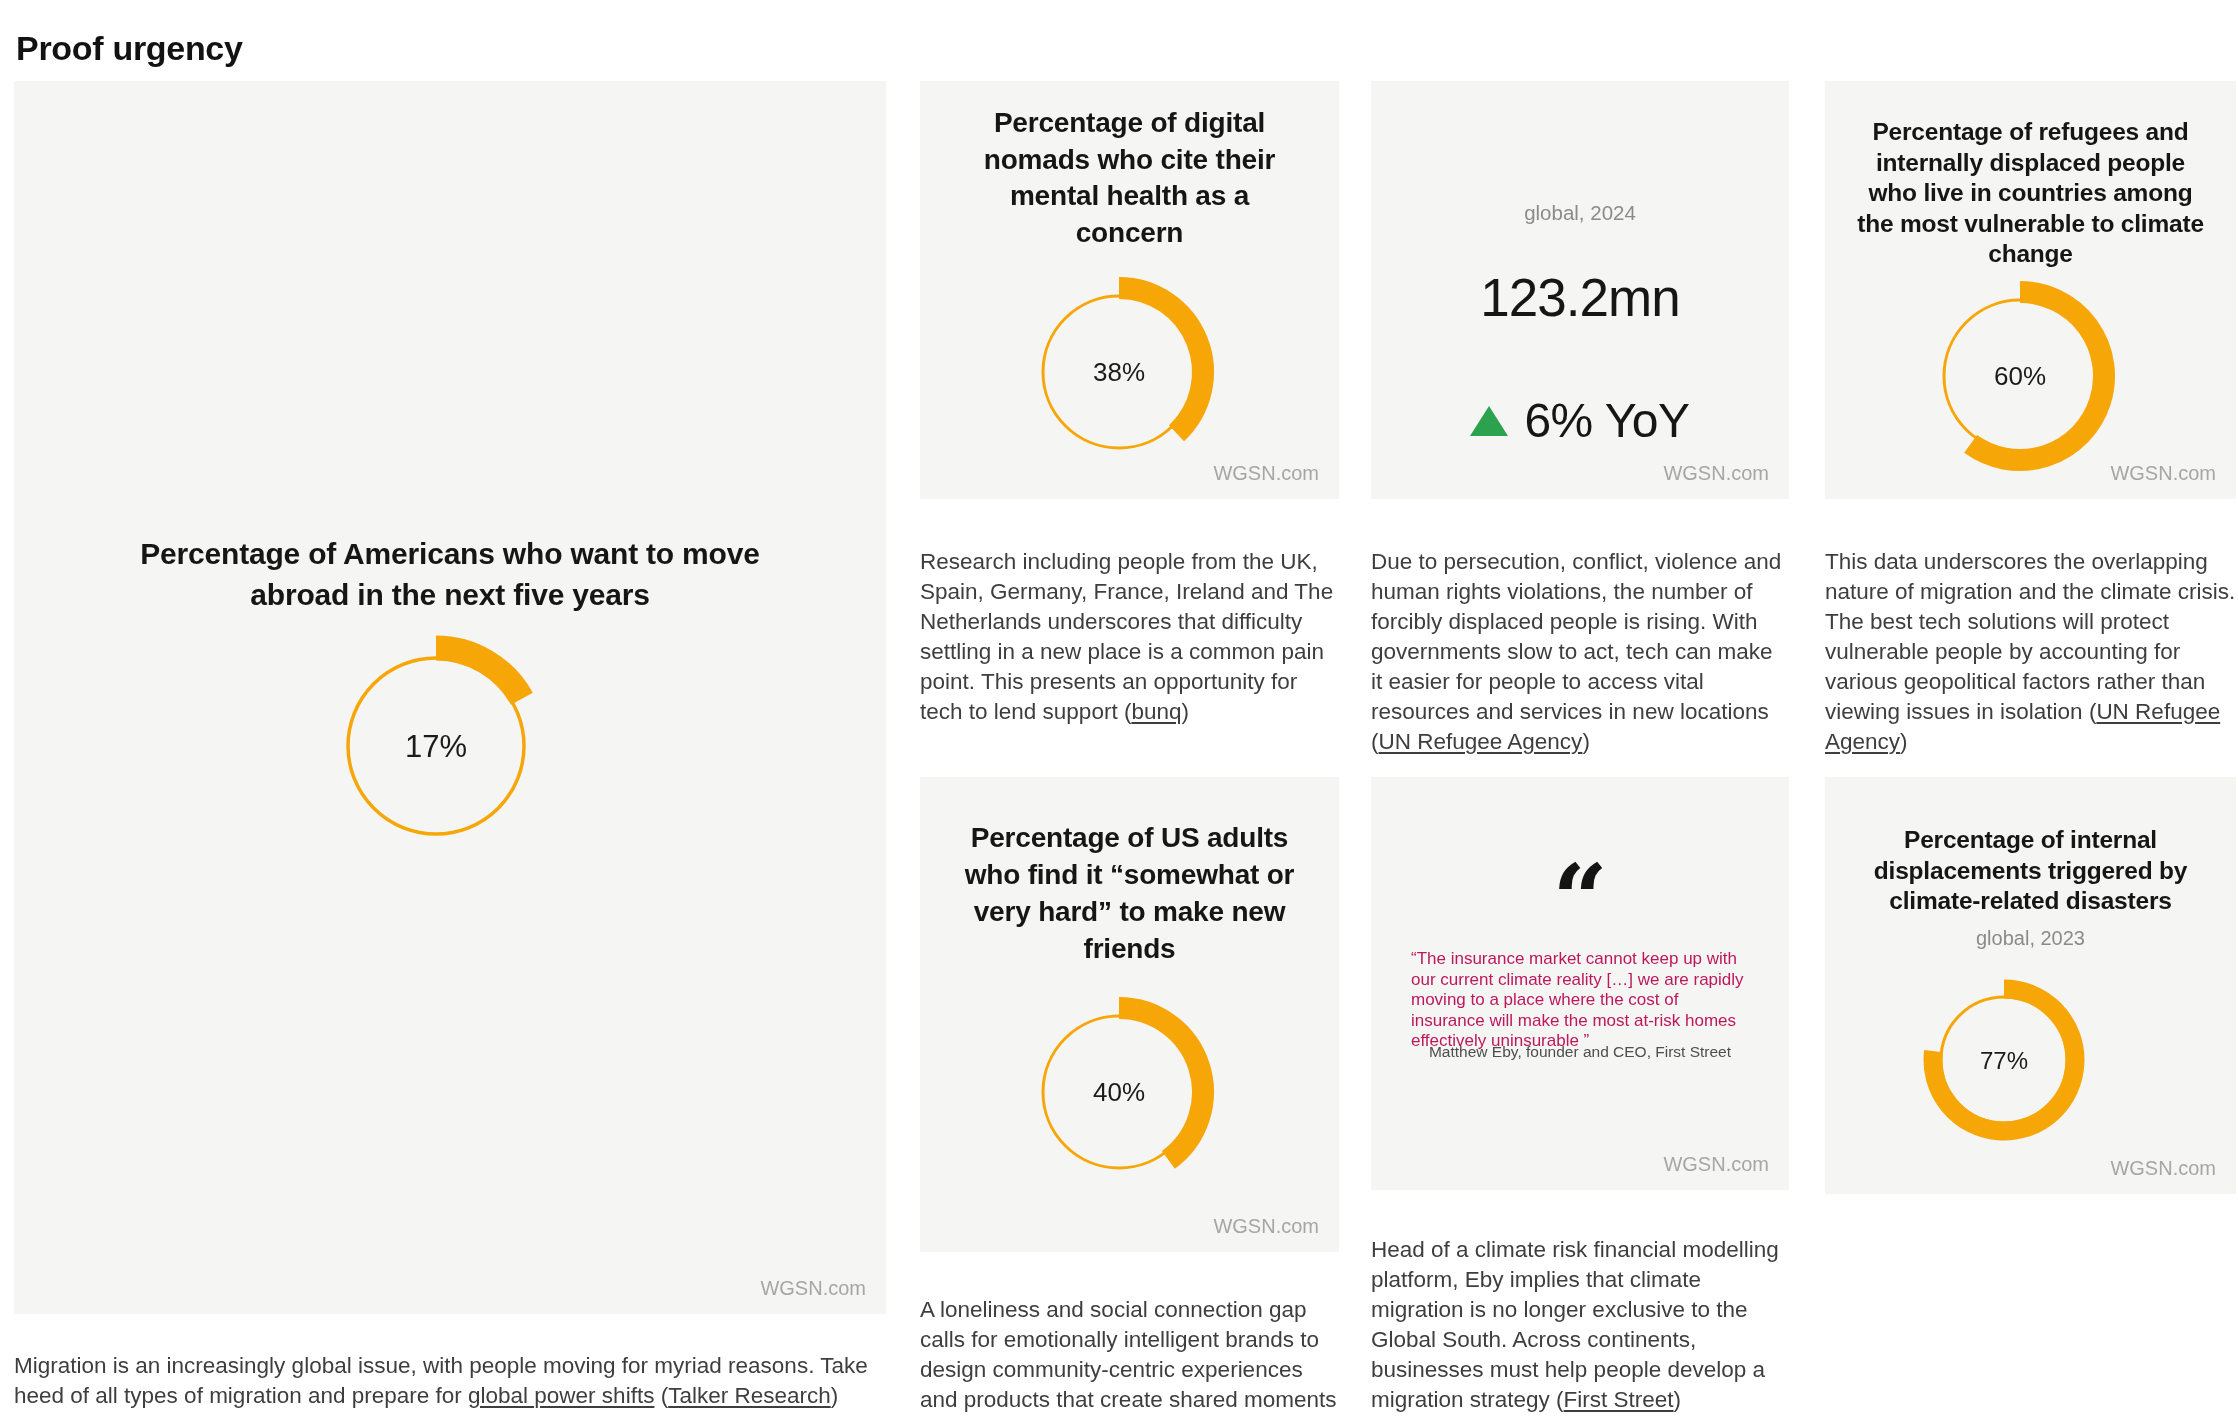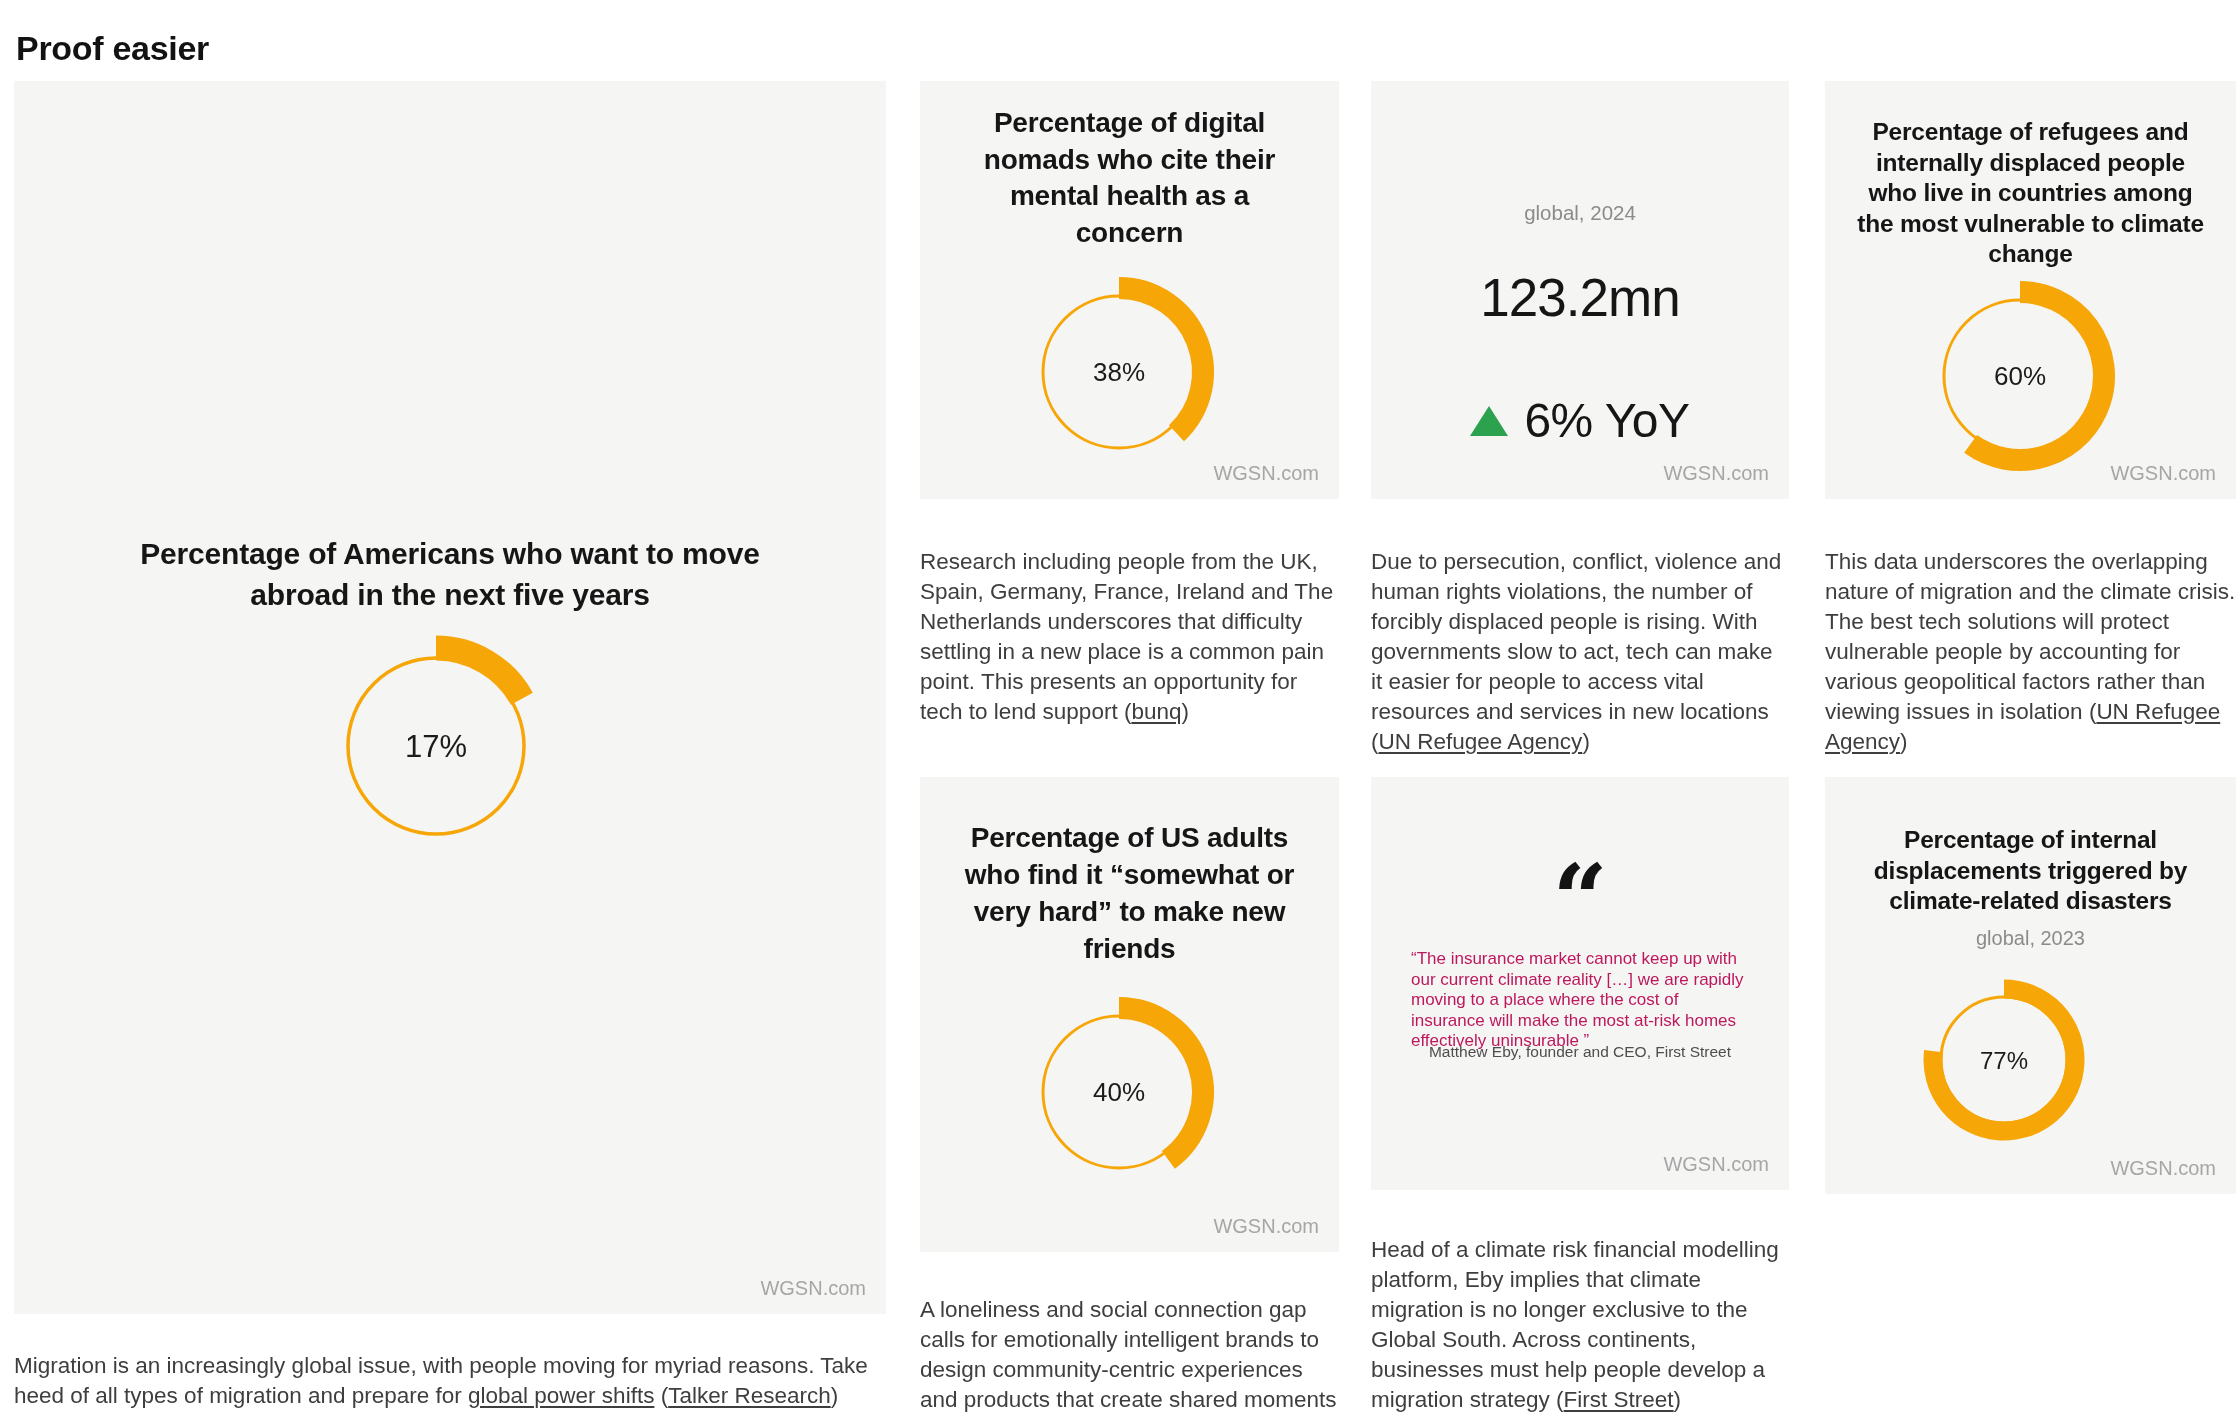--- a/index.html
+++ b/index.html
@@ -21,21 +21,21 @@
   .quote-mark{position:absolute;left:0;right:0;text-align:center;font-family:"DejaVu Serif",serif;
               font-weight:700;font-size:96px;line-height:70px;color:#141414;}
   .quote-text{position:absolute;font-size:17px;line-height:20.5px;color:#be185d;text-align:left;}
   .attribution{position:absolute;left:0;right:0;text-align:center;font-size:15.5px;color:#4E4E4E;}
 </style>
 </head>
 <body>
 
 <div class="page">
 
-  <h1 class="h1">Proof easier</h1>
+  <h1 class="h1">Proof urgency</h1>
 
   <section class="card" style="left:14px;top:81px;width:872px;height:1233px;">
     <h2 class="card-title" style="top:452px;left:115px;right:115px;font-size:30px;line-height:41px;">Percentage of Americans who want to move abroad in the next five years</h2>
     <div class="donut" style="top:515px;"><svg width="300" height="300" viewBox="0 0 300 300">
           <circle cx="136" cy="150" r="88" fill="none" stroke="#F7A608" stroke-width="3.5"></circle>
           <path d="M 136 52 A 98 98 0 0 1 221.88 102.79" fill="none" stroke="#F7A608" stroke-width="25"></path>
           <text x="136" y="161.16" text-anchor="middle" font-size="31" fill="#1B1B1B" font-family="Liberation Sans, sans-serif">17%</text>
         </svg></div>
     <div class="wgsn">WGSN.com</div>
   </section>

